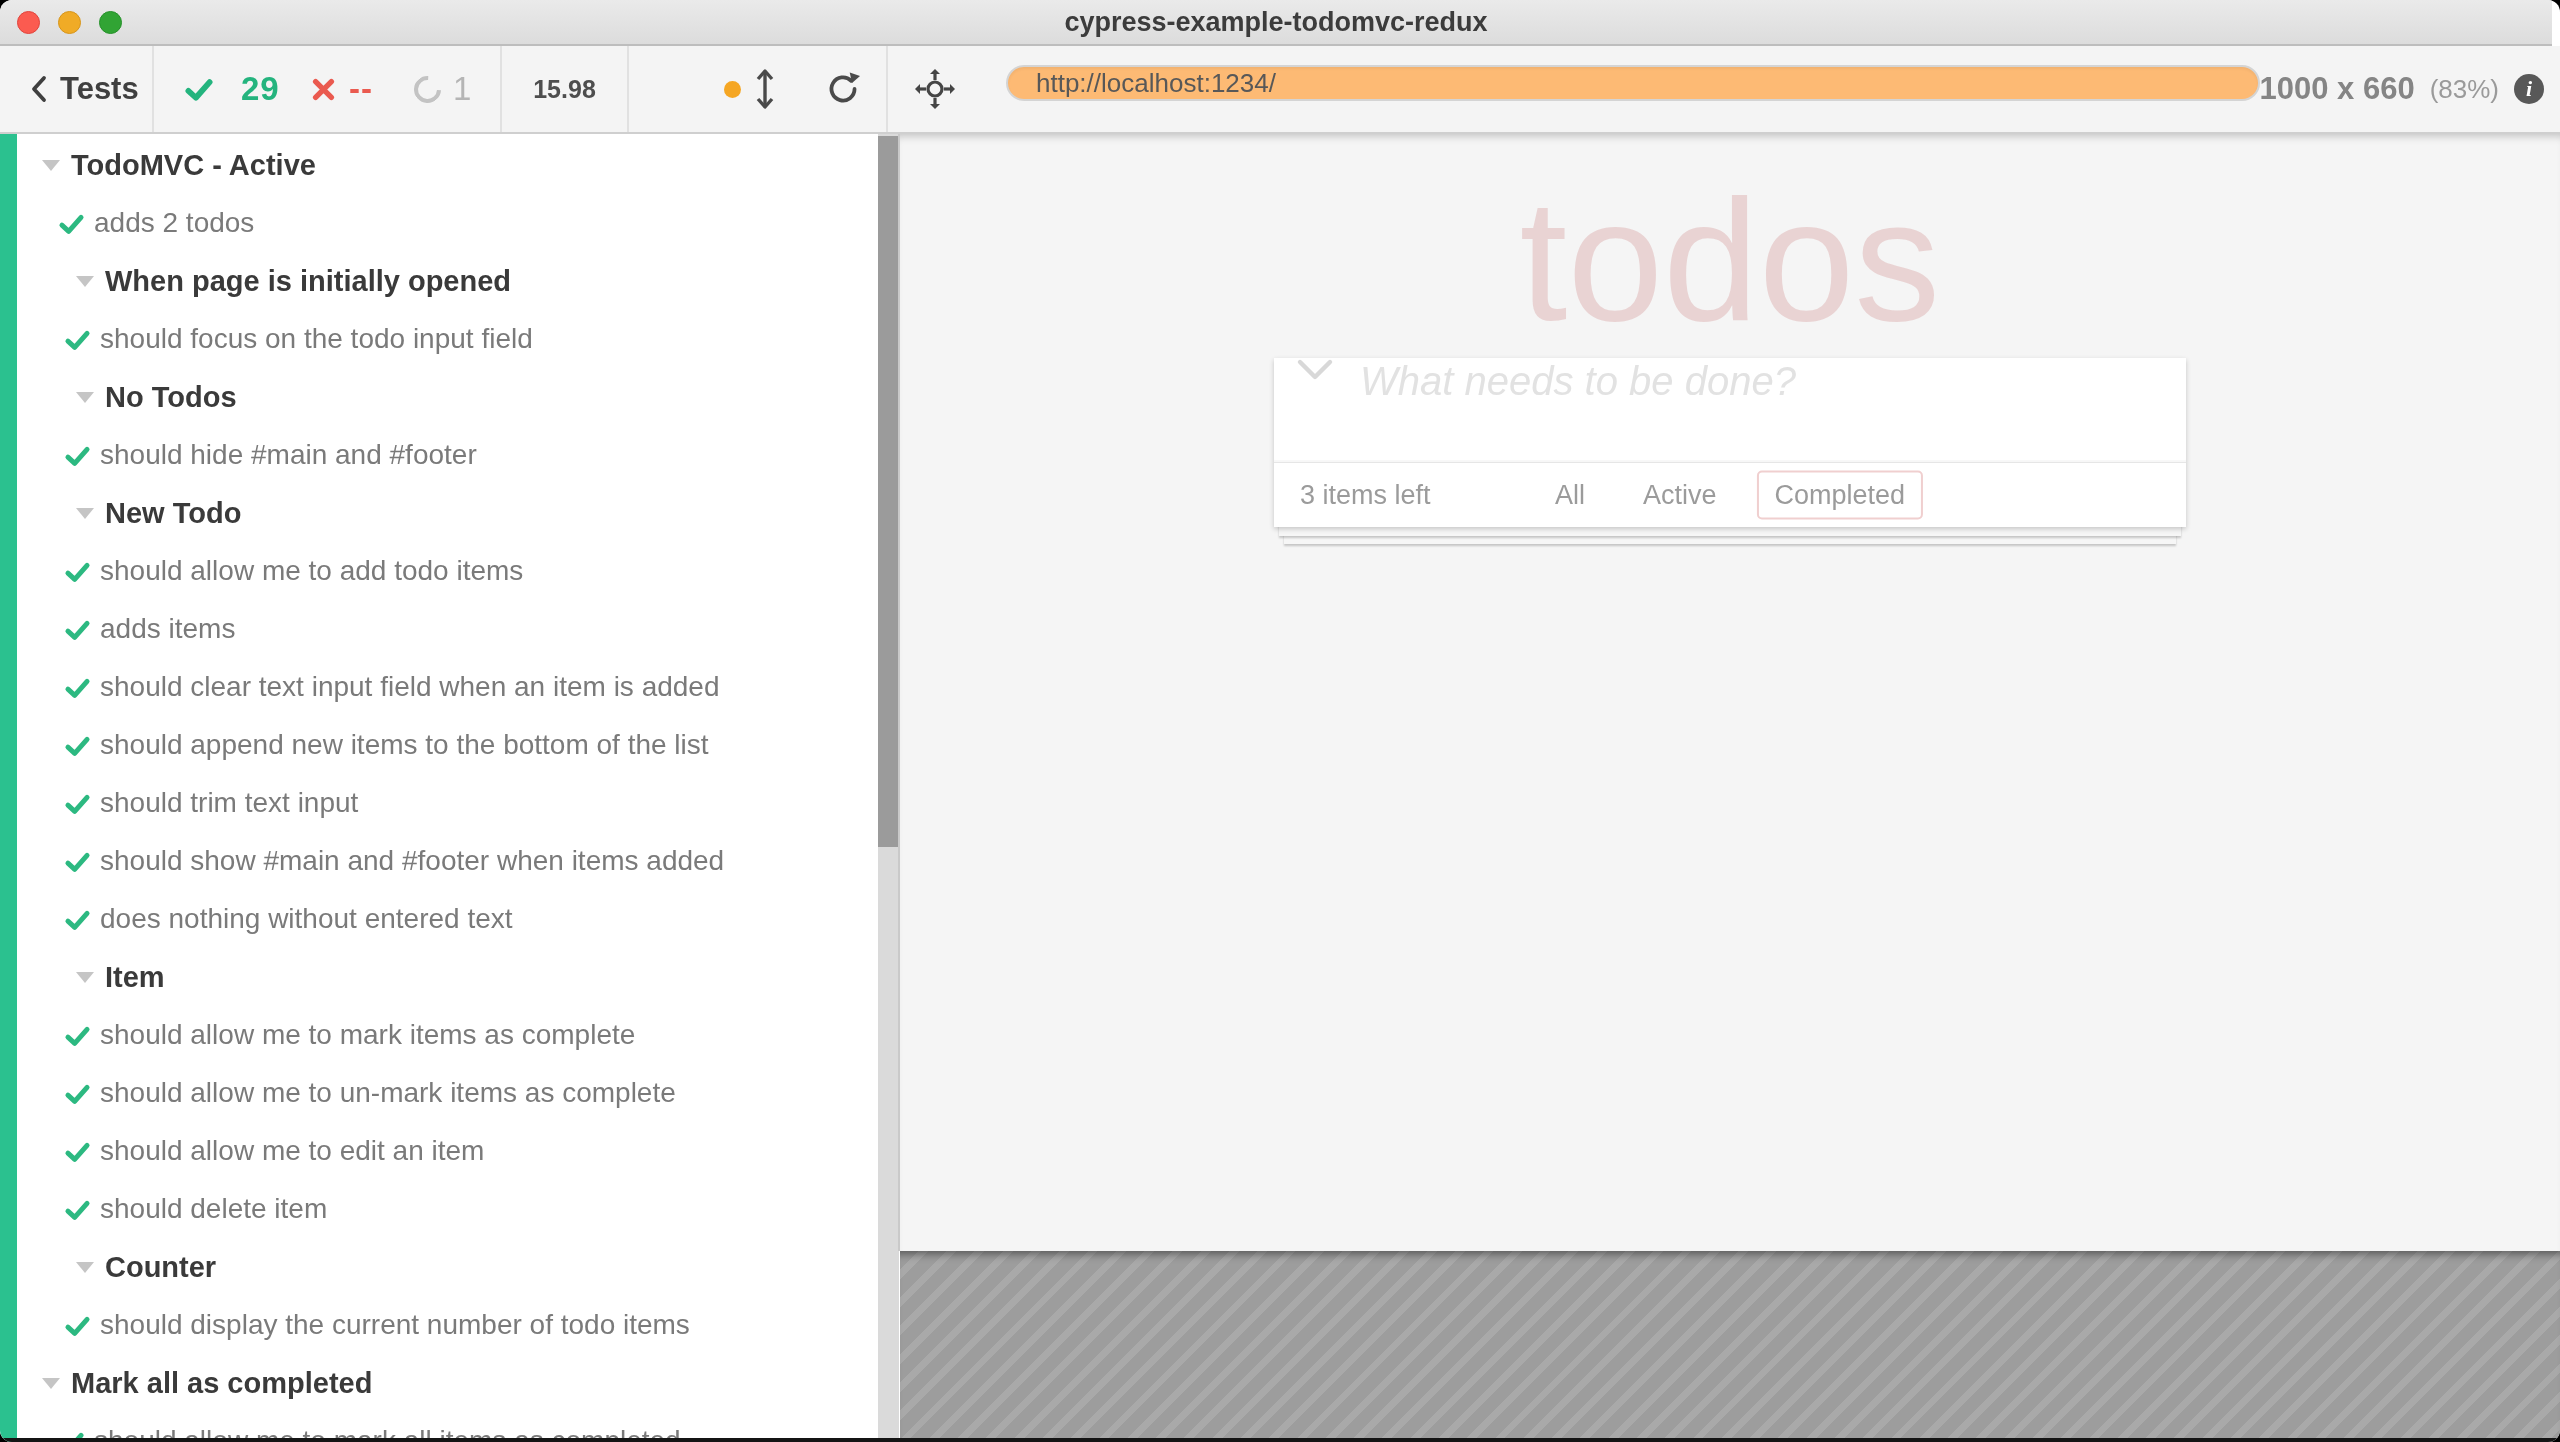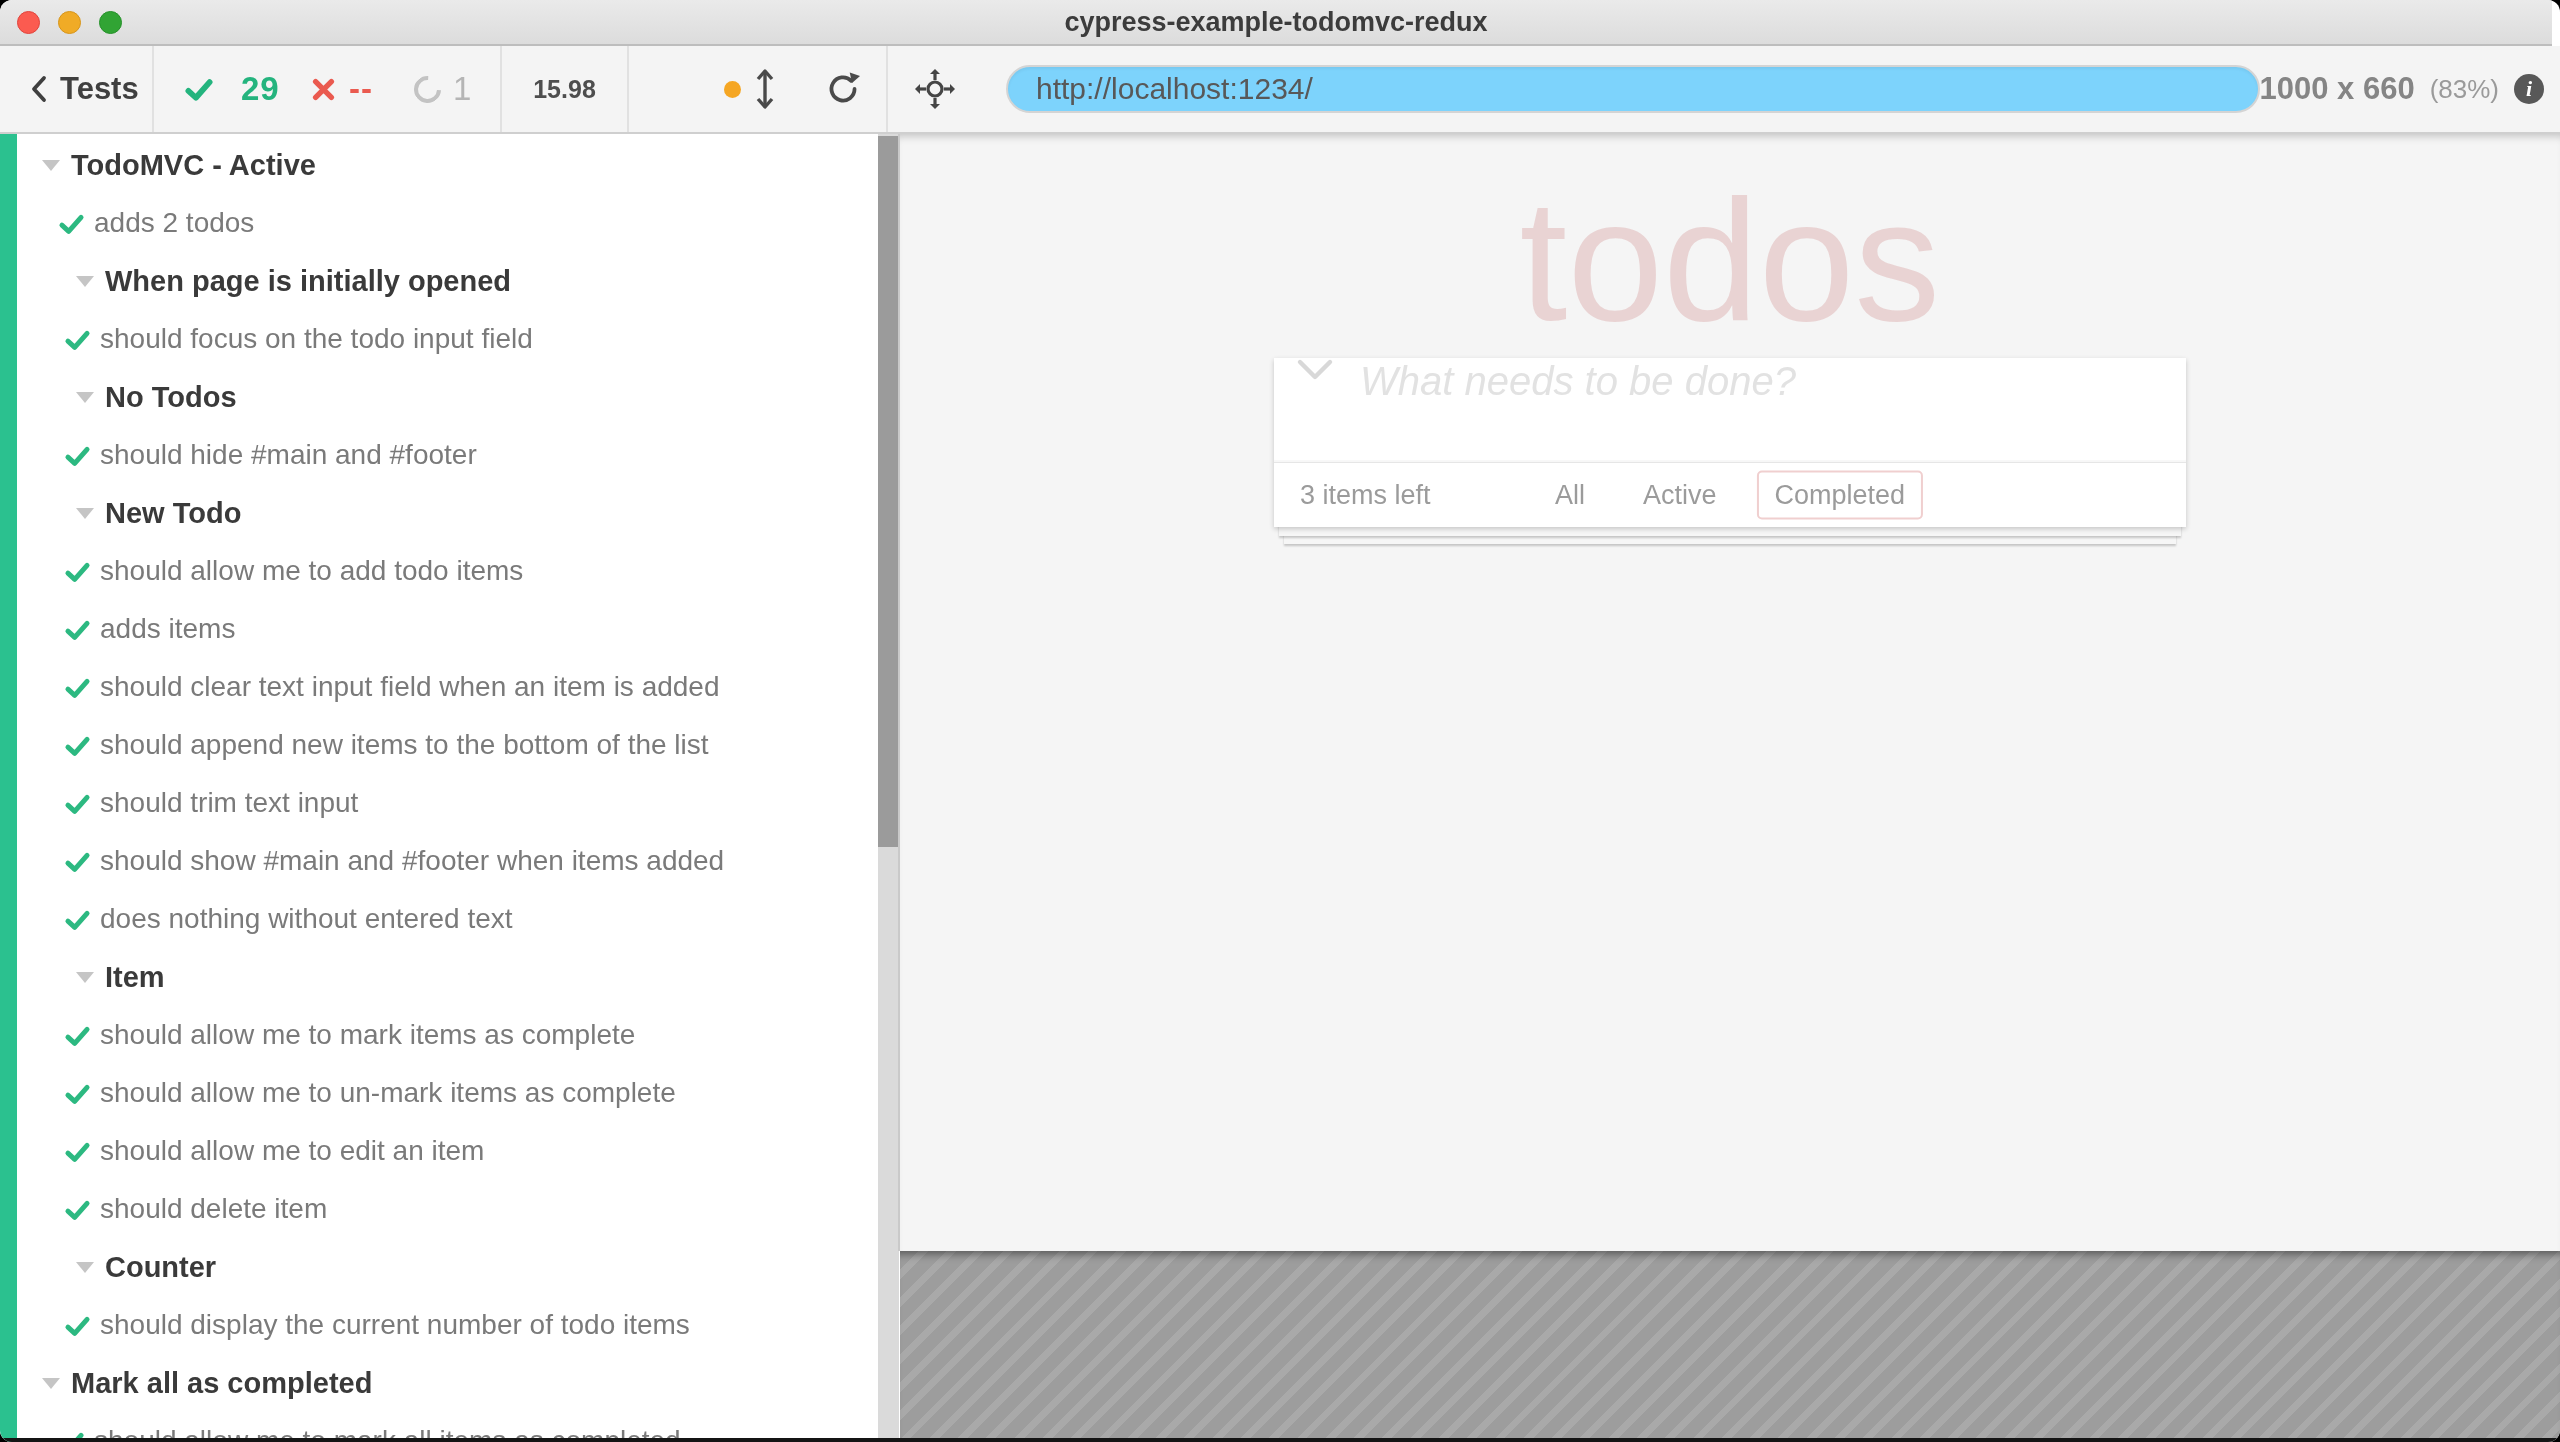--- a/index.html
+++ b/index.html
@@ -27,23 +27,23 @@
   .stat-passed{left:184px;gap:27px;color:#24b47e;}
   .stat-failed{left:310px;gap:12px;color:#ea5a4f;}
   .stat-pending{left:414px;gap:12px;color:#b5b5b5;font-weight:400;}
   .ring{width:27px;height:27px;border:4px solid #c3c3c3;border-radius:50%;box-sizing:border-box;
     border-top-color:transparent;transform:rotate(48deg);}
   .duration{left:502px;width:125px;justify-content:center;font-size:25px;color:#4e4e4e;font-weight:600;}
   .scroll-toggle{left:718px;gap:13px;background:none;border:none;cursor:pointer;}
   .dot{width:17px;height:17px;border-radius:50%;background:#f5a623;}
   .refresh-btn{left:816px;background:none;border:none;cursor:pointer;}
   .crosshair-btn{left:908px;background:none;border:none;cursor:pointer;}
-  .urlbar{position:absolute;left:1006px;top:19px;width:1254px;height:48px;background:#7dd3fc;
+  .urlbar{position:absolute;left:1006px;top:19px;width:1254px;height:36px;background:#fdba74;
     border:2px solid #d4d4d4;border-radius:25px;display:flex;align-items:center;padding-left:28px;
-    font-size:30px;color:#585858;box-sizing:border-box;box-shadow:inset 0 2px 3px rgba(0,0,0,.05);}
+    font-size:26px;color:#585858;box-sizing:border-box;box-shadow:inset 0 2px 3px rgba(0,0,0,.05);}
   .viewportgrp{right:16px;gap:15px;}
   .vp-size{font-size:31px;color:#858585;font-weight:600;}
   .vp-zoom{font-size:26px;color:#9a9a9a;}
   .info-icon{width:30px;height:30px;border-radius:50%;background:#585858;color:#fff;display:flex;
     align-items:center;justify-content:center;font-family:"Liberation Serif",serif;font-style:italic;
     font-weight:700;font-size:22px;cursor:pointer;}
   .info-icon::before{content:"i";}
 
   
   .content{position:absolute;top:134px;left:0;right:0;bottom:0;}

